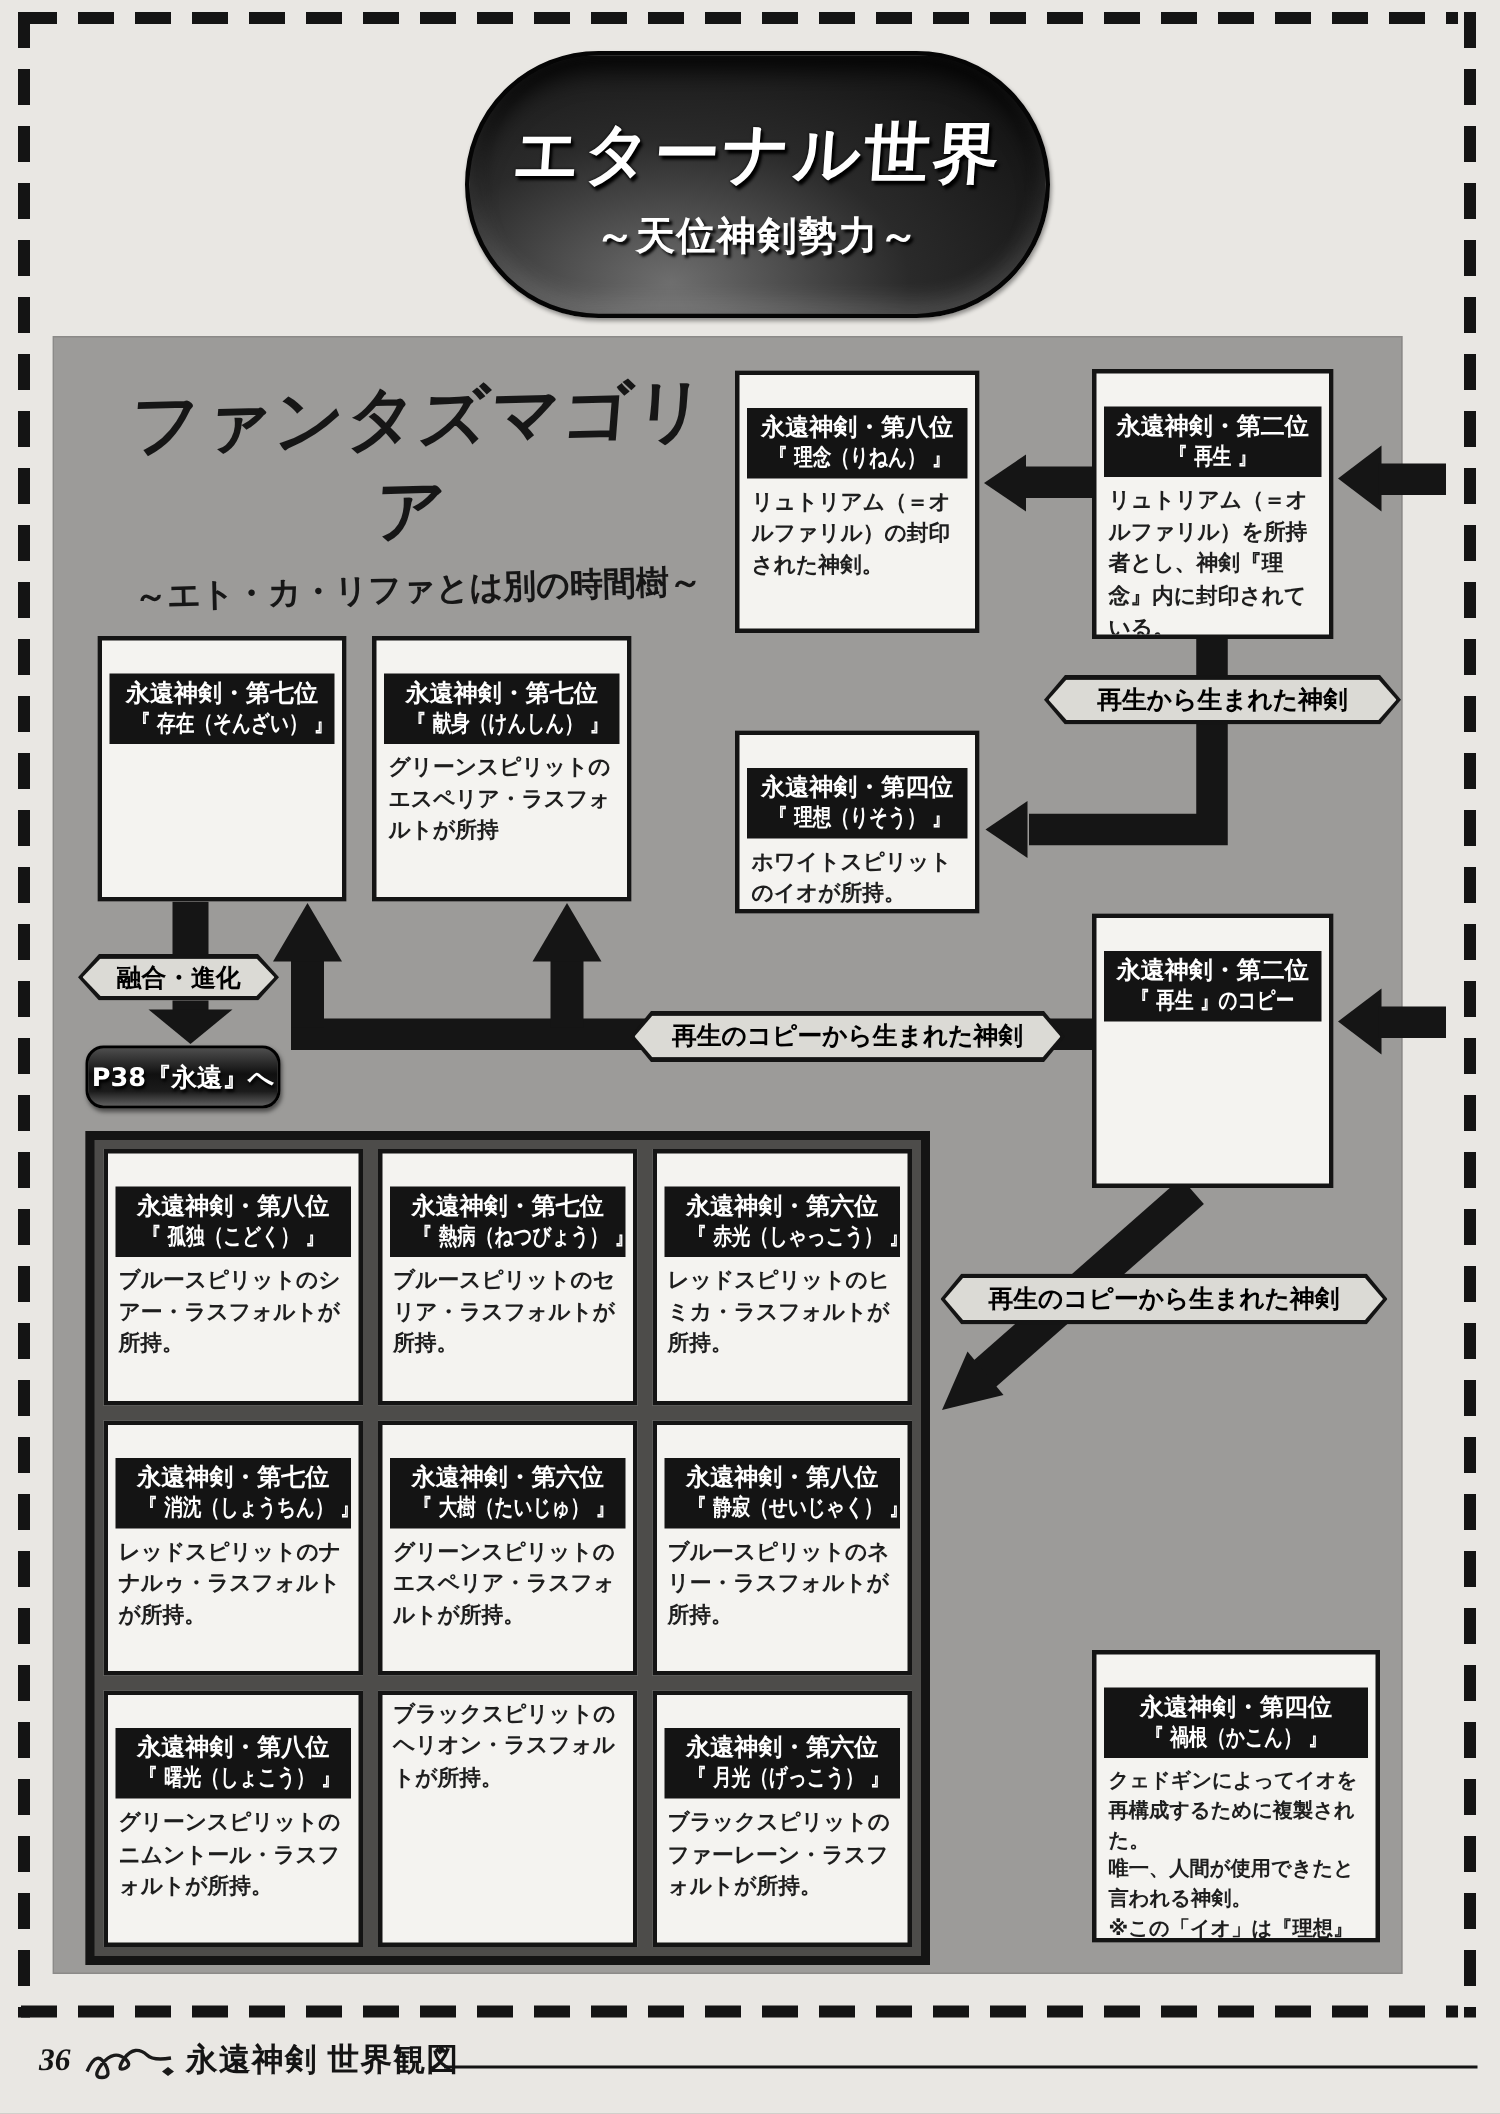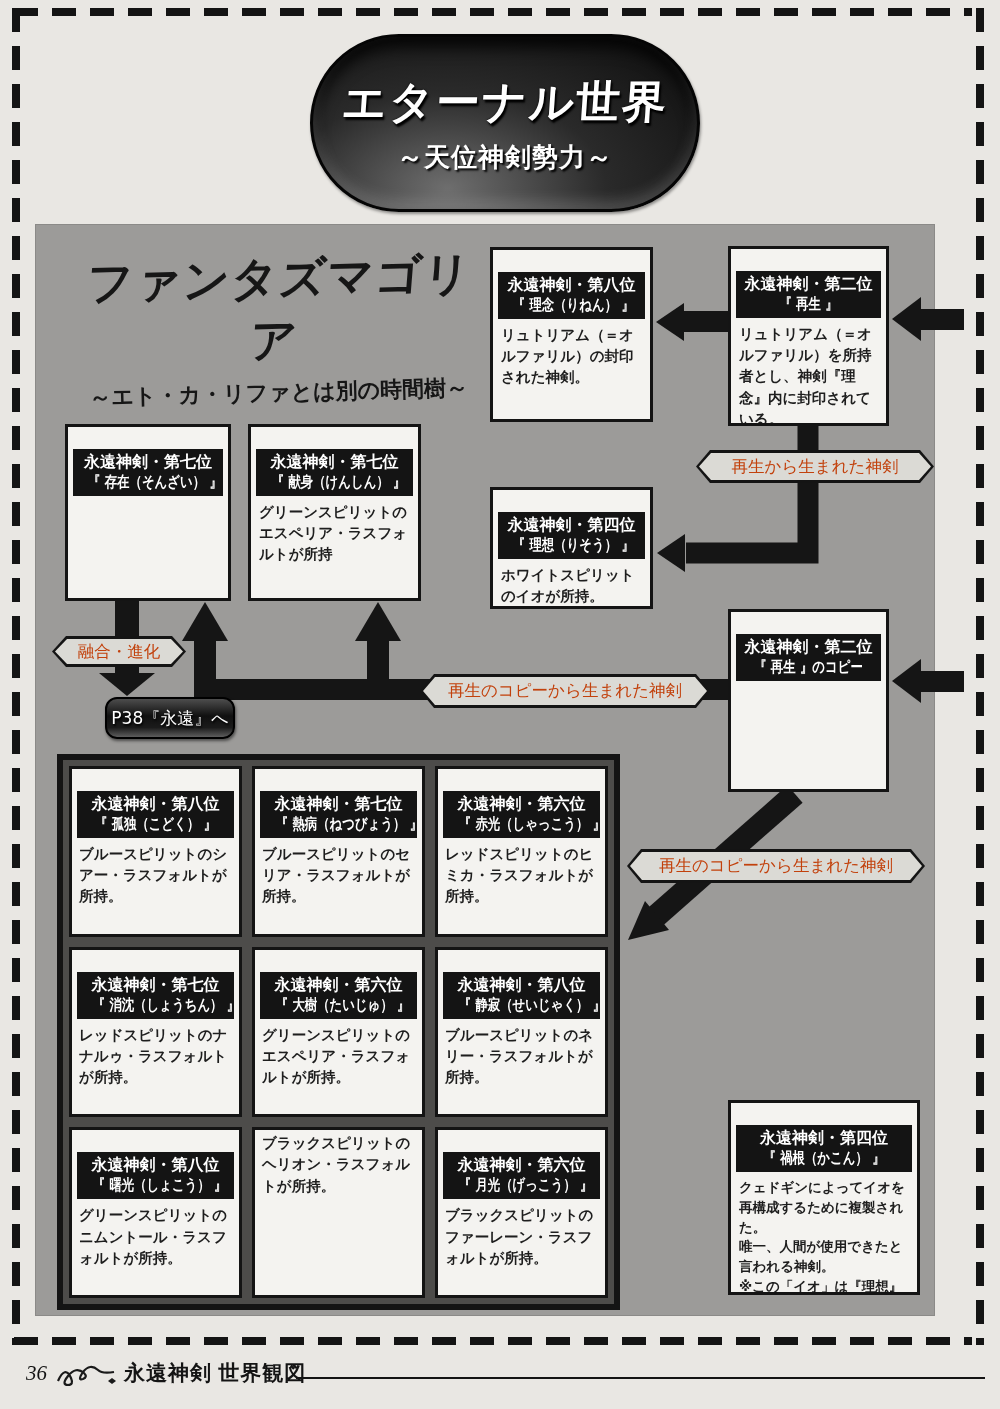--- a/index.html
+++ b/index.html
@@ -53,36 +53,36 @@
   .gcell { background:#f4f3f0; border:3px solid #141414; overflow:hidden; }
   .gcell .body { padding:3px 4px 6px 7px; font-size:14.5px; font-weight:bold; line-height:1.46; color:#1e1e1e; }
 
   
   .banner { position:absolute; z-index:11; }
   .banner .bo { position:absolute; inset:0; background:#141414;
     clip-path:polygon(0 50%, 14px 0, calc(100% - 14px) 0, 100% 50%, calc(100% - 14px) 100%, 14px 100%); }
   .banner .bi { position:absolute; inset:3px; background:#dbdad5;
     clip-path:polygon(0 50%, 12px 0, calc(100% - 12px) 0, 100% 50%, calc(100% - 12px) 100%, 12px 100%); }
   .banner .bt { position:absolute; inset:0; display:flex; align-items:center; justify-content:center;
-    font-size:16.5px; font-weight:normal; white-space:nowrap; color:#c2410c; }
+    font-size:16.5px; font-weight:bold; white-space:nowrap; color:#000000; }
 
   
   .pill { position:absolute; left:57px; top:697px; width:130px; height:42px; z-index:11;
     border-radius:12px; border:2px solid #000;
     background:linear-gradient(180deg,#4d4d4d 0%,#101010 45%,#1b1b1b 75%,#5d5d5d 100%);
     color:#fff; display:flex; align-items:center; justify-content:center;
-    font-size:17px; font-weight:normal; text-shadow:1px 2px 2px #000; white-space:nowrap;
-    box-shadow:1px 2px 3px rgba(0,0,0,.5);margin-left:48px; }
+    font-size:17px; font-weight:bold; text-shadow:1px 2px 2px #000; white-space:nowrap;
+    box-shadow:1px 2px 3px rgba(0,0,0,.5); }
 
   svg.connectors { position:absolute; left:0; top:0; z-index:5; pointer-events:none; }
 
   
   .footer { position:absolute; left:0; top:1355px; width:1000px; height:46px; z-index:20; }
   .footer .num { position:absolute; left:26px; top:6px; font-family:"Liberation Serif","DejaVu Serif",serif;
-    font-style:italic; font-size:21px; font-weight:normal; }
+    font-style:italic; font-size:21px; font-weight:bold; }
   .footer .flourish { position:absolute; left:56px; top:10px; }
   .footer .flabel { position:absolute; left:124px; top:4px; font-family:"Liberation Serif","DejaVu Serif",serif;
     font-weight:bold; font-size:21px; letter-spacing:1px; }
   .footer .frule { position:absolute; left:296px; top:22px; width:689px; height:2px; background:#141414; }
 </style>
 </head>
 <body>
 
 <div class="paper">
 

